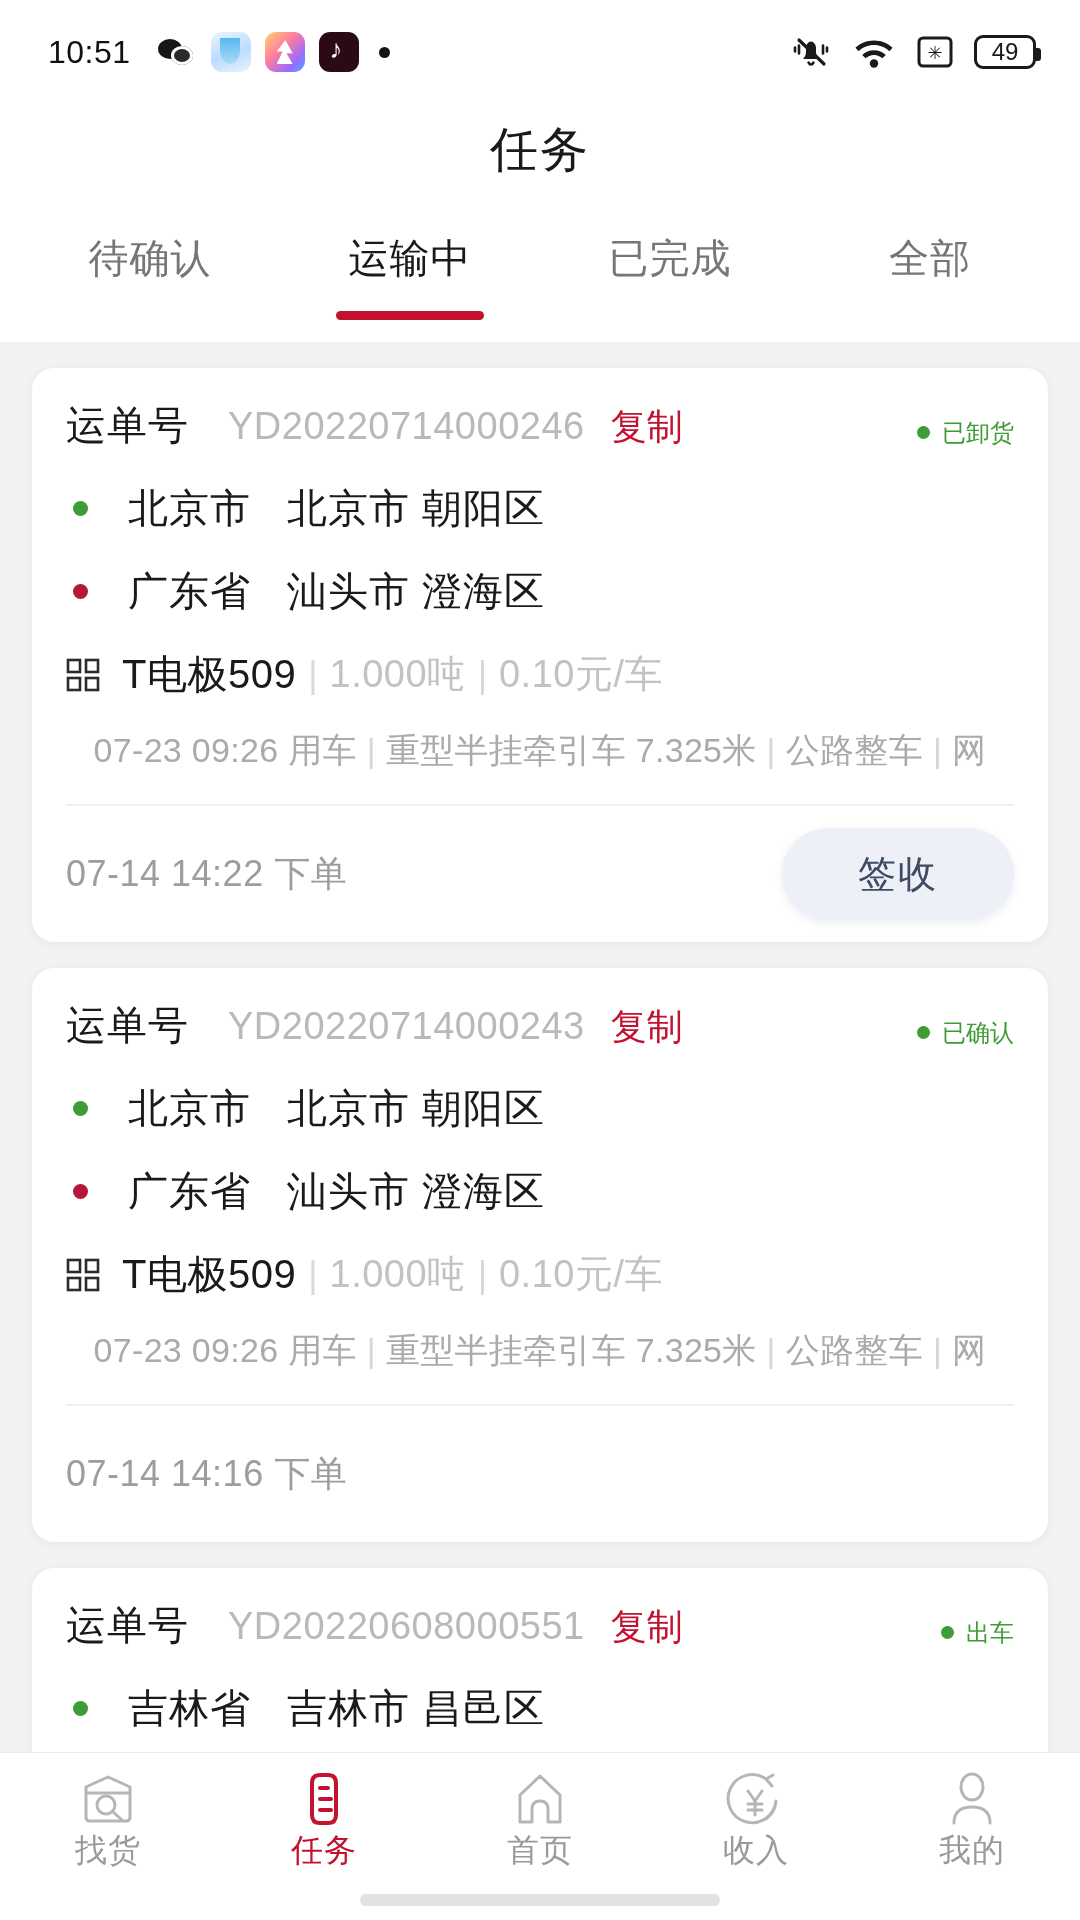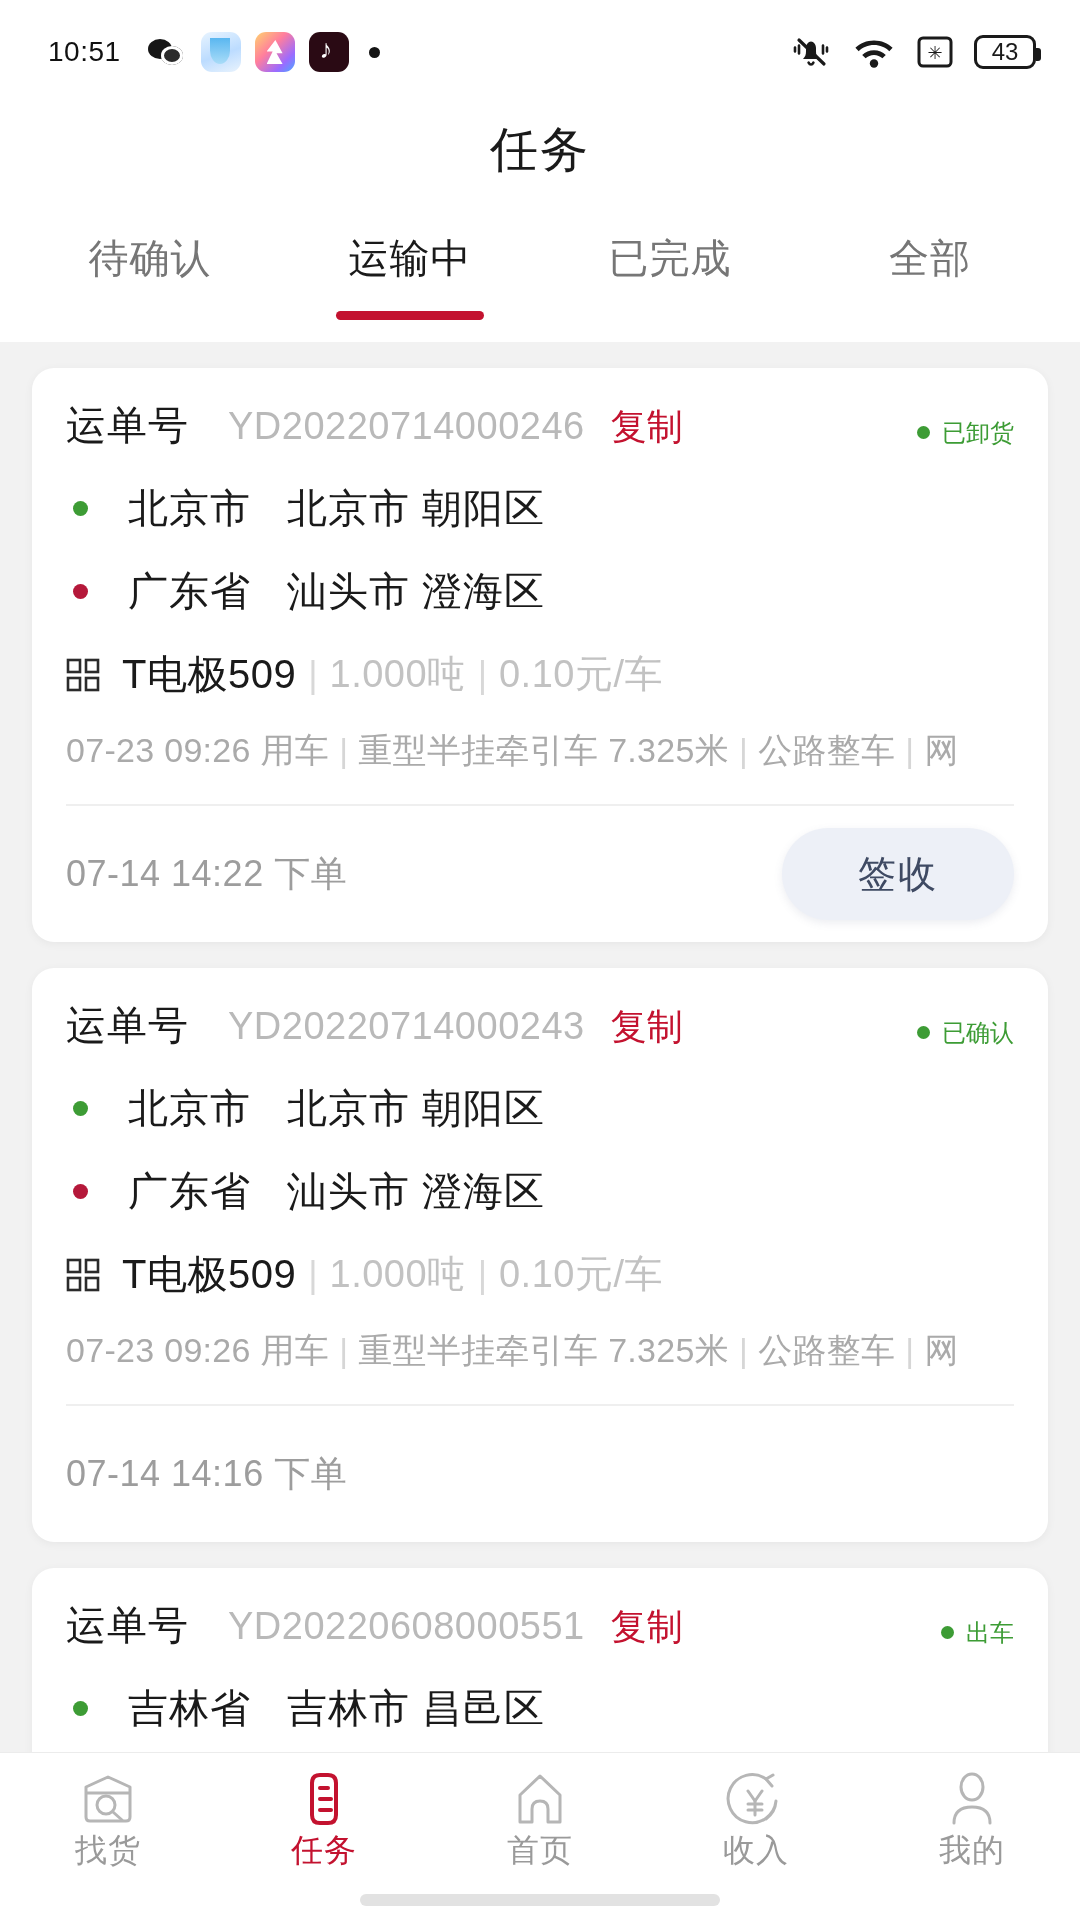--- a/index.html
+++ b/index.html
@@ -20,21 +20,21 @@
   
   .statusbar {
     height: 104px;
     background: #ffffff;
     display: flex;
     align-items: center;
     padding: 0 44px 0 48px;
     flex: none;
   }
   .sb-time {
-    font-size: 28px;
+    font-size: 32px;
     color: #111;
     letter-spacing: 0.5px;
     font-weight: 400;
   }
   .sb-left-icons {
     display: flex;
     align-items: center;
     gap: 14px;
     margin-left: 26px;
   }
@@ -134,20 +134,21 @@
     overflow: hidden;
     padding: 0 32px;
     background: #f2f2f2;
   }
   .card {
     background: #ffffff;
     border-radius: 22px;
     margin-top: 26px;
     padding: 30px 34px 0 34px;
     box-shadow: 0 2px 10px rgba(0,0,0,0.05);
+    text-align: center;
   }
   .card-head {
     display: flex;
     align-items: baseline;
   }
   .wb-label {
     font-size: 40px;
     color: #1a1a1a;
     font-weight: 500;
     letter-spacing: 1px;
@@ -306,21 +307,21 @@
           <path d="M22 6.5c7.3 0 14 2.8 18.6 7.3l-3.3 3.4C33.4 13.3 28 11 22 11S10.6 13.3 6.7 17.2l-3.3-3.4C8 9.3 14.7 6.5 22 6.5z"></path>
           <path d="M22 16.2c4.6 0 8.8 1.8 11.8 4.7l-3.4 3.4c-2.2-2.1-5.2-3.4-8.4-3.4s-6.2 1.3-8.4 3.4l-3.4-3.4c3-2.9 7.2-4.7 11.8-4.7z"></path>
           <circle cx="22" cy="29.5" r="4.2"></circle>
         </g>
       </svg>
       <svg width="38" height="38" viewBox="0 0 38 38">
         <rect x="3" y="5" width="32" height="28" rx="4" fill="none" stroke="#1a1a1a" stroke-width="3"></rect>
         <text x="19" y="26" font-size="18" text-anchor="middle" fill="#1a1a1a" font-family="DejaVu Sans">✳</text>
       </svg>
       <div class="battery">
-        <span>43</span>
+        <span>49</span>
       </div>
     </div>
   </div>
 
   <div class="header">
     <div class="page-title">任务</div>
     <div class="tabs">
       <div class="tab">
         <span class="tab-label">待确认</span>
       </div>

